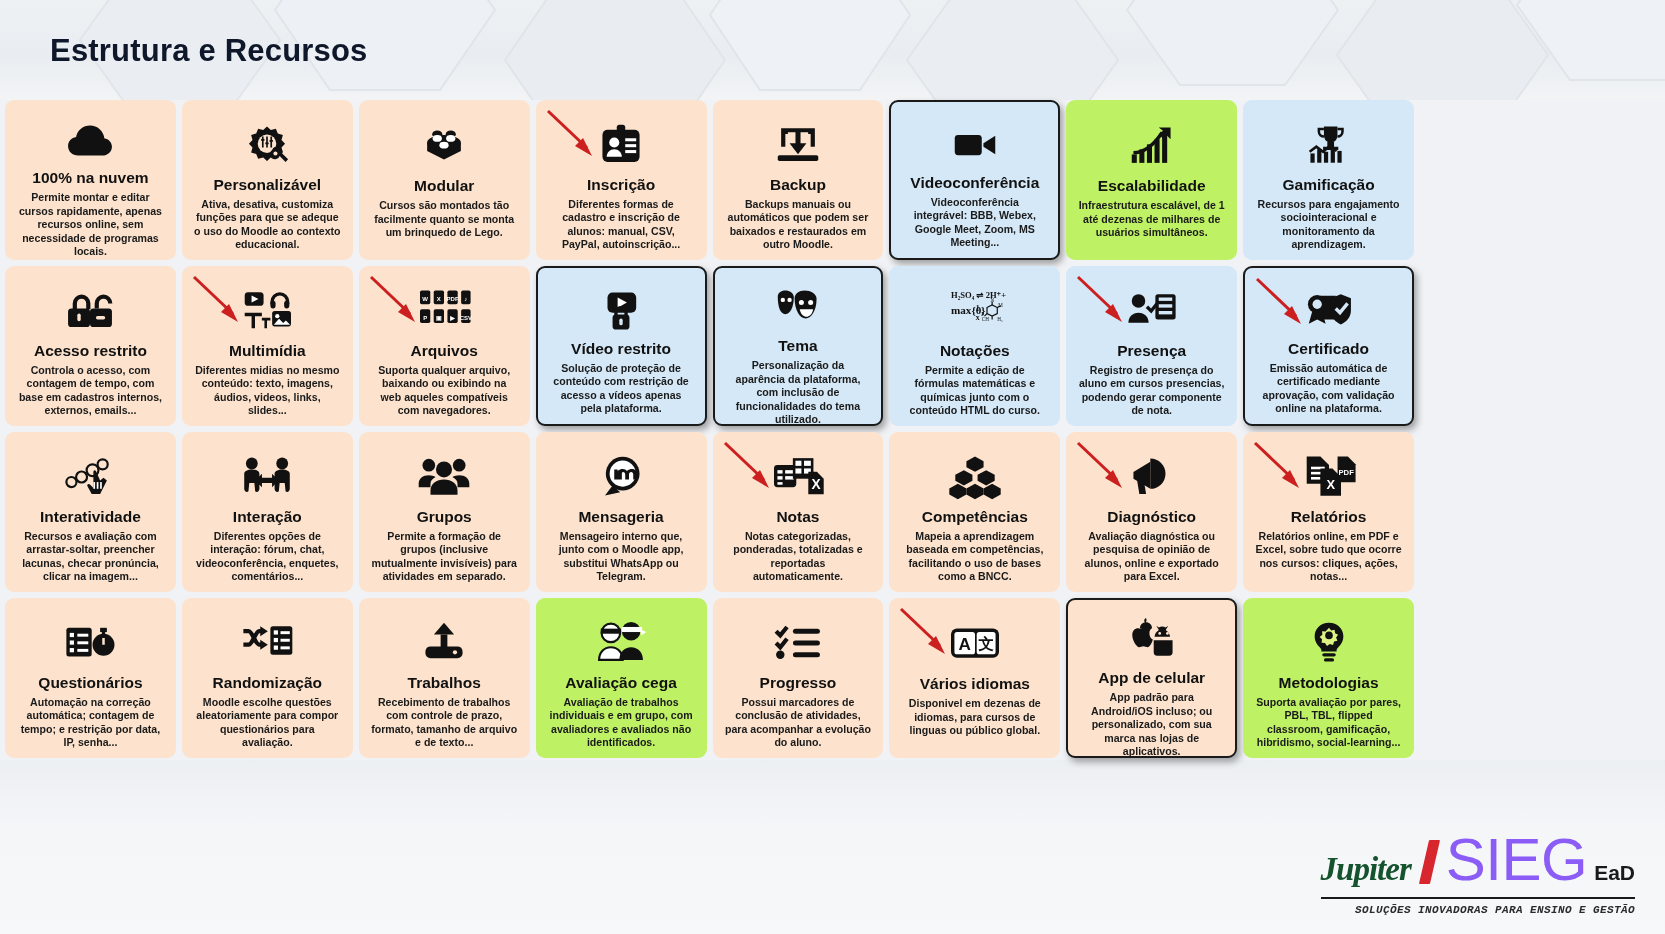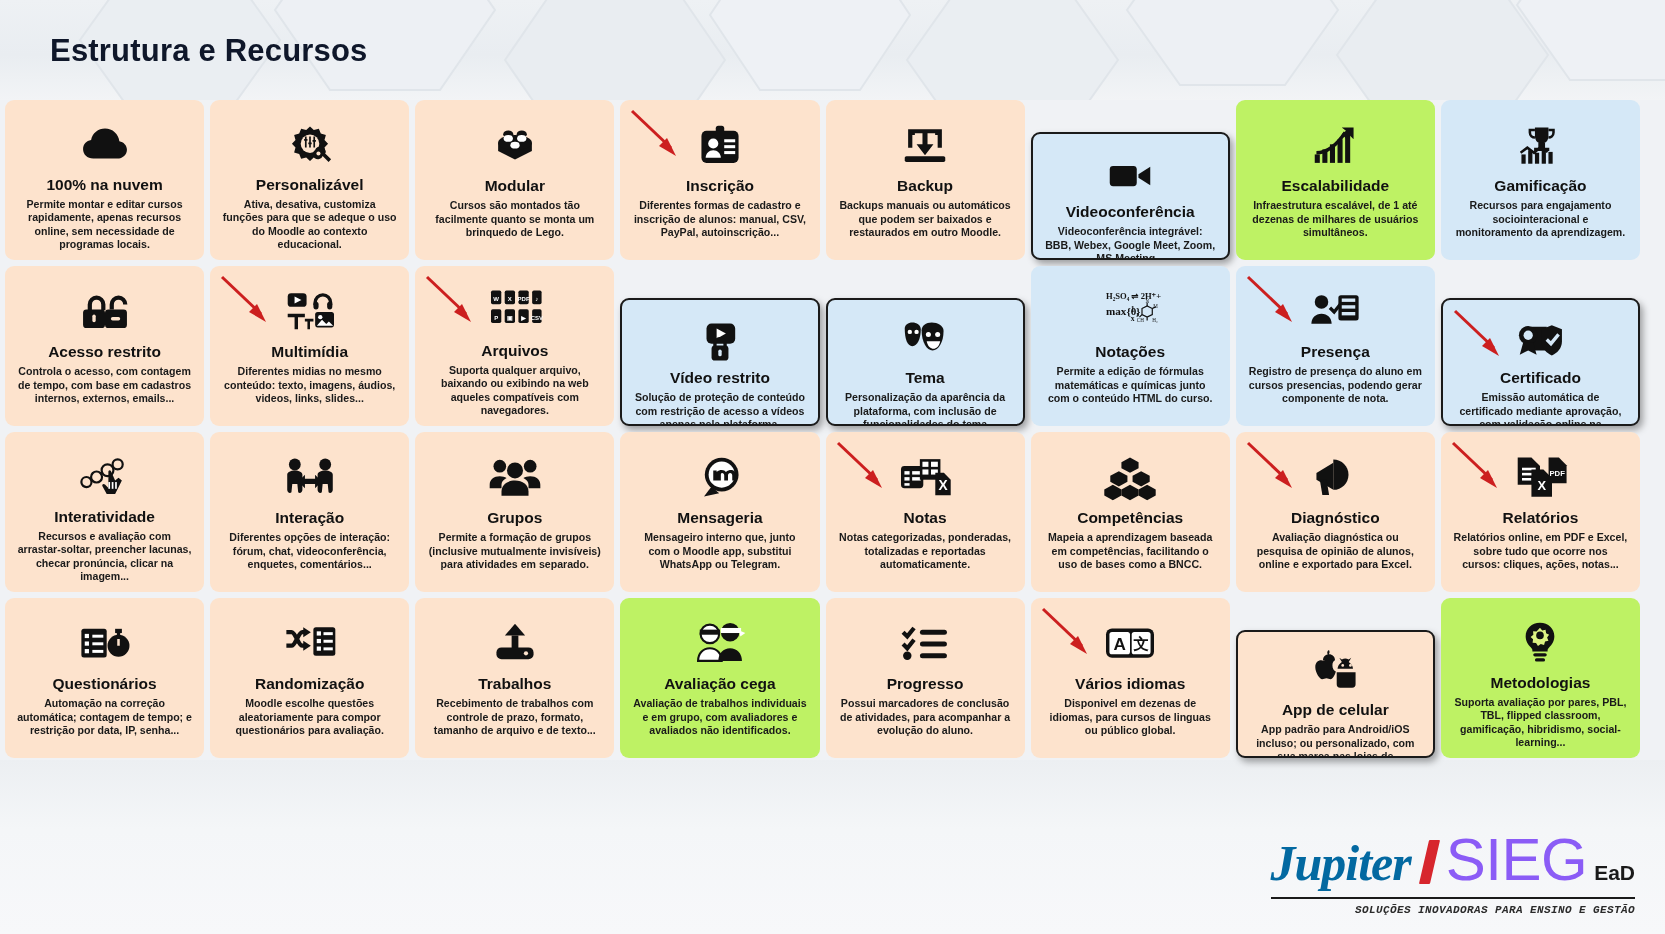--- a/index.html
+++ b/index.html
@@ -32,21 +32,21 @@
     position: absolute; left: 50px; top: 33px;
     font-size: 31px; font-weight: bold; color: #0f172a;
     letter-spacing: .2px;
     z-index: 5;
   }
 
   
   .grid {
     position: absolute;
     left: 5px; top: 100px;
-    width: 1635px;
+    width: 1409px;
     display: grid;
     grid-template-columns: repeat(8, 1fr);
     grid-auto-rows: 160px;
     gap: 6px 6px;
     z-index: 4;
   }
   .card {
     border-radius: 9px;
     padding: 6px 8px 8px;
     display: flex; flex-direction: column;
@@ -54,21 +54,20 @@
     text-align: center;
     position: relative;
     overflow: hidden;
   }
   .card.peach  { background: #fde3cd; }
   .card.blue   { background: #d5e8f7; }
   .card.green  { background: #bef264; }
   .card.bordered {
     border: 2px solid #1a1a1a;
     box-shadow: 3px 4px 7px rgba(0,0,0,.35);
-    margin-top: 32px;
   }
 
   .card .icon {
     height: 56px;
     display: flex; align-items: center; justify-content: center;
     margin-top: 12px;
     color: #111;
   }
   .card .icon svg { display: block; }
   .card .ttl {
@@ -94,21 +93,21 @@
   .logo {
     position: absolute; right: 30px; bottom: 18px;
     text-align: right; z-index: 6;
   }
   .logo-row {
     display: flex; align-items: baseline; justify-content: flex-end;
   }
   .logo-jup {
     font-family: "Liberation Serif", serif;
     font-style: italic; font-weight: bold;
-    font-size: 50px; color: #0369a1; letter-spacing: -1px;
+    font-size: 33px; color: #14532d; letter-spacing: -1px;
   }
   .logo-slash {
     display: inline-block; width: 11px; height: 44px;
     background: #d7262d; transform: skewX(-13deg);
     margin: 0 11px 0 13px; border-radius: 1px;
     position: relative; top: 4px;
   }
   .logo-sieg {
     font-size: 60px; font-weight: normal; color: #8b5cf6; letter-spacing: -.5px;
   }

